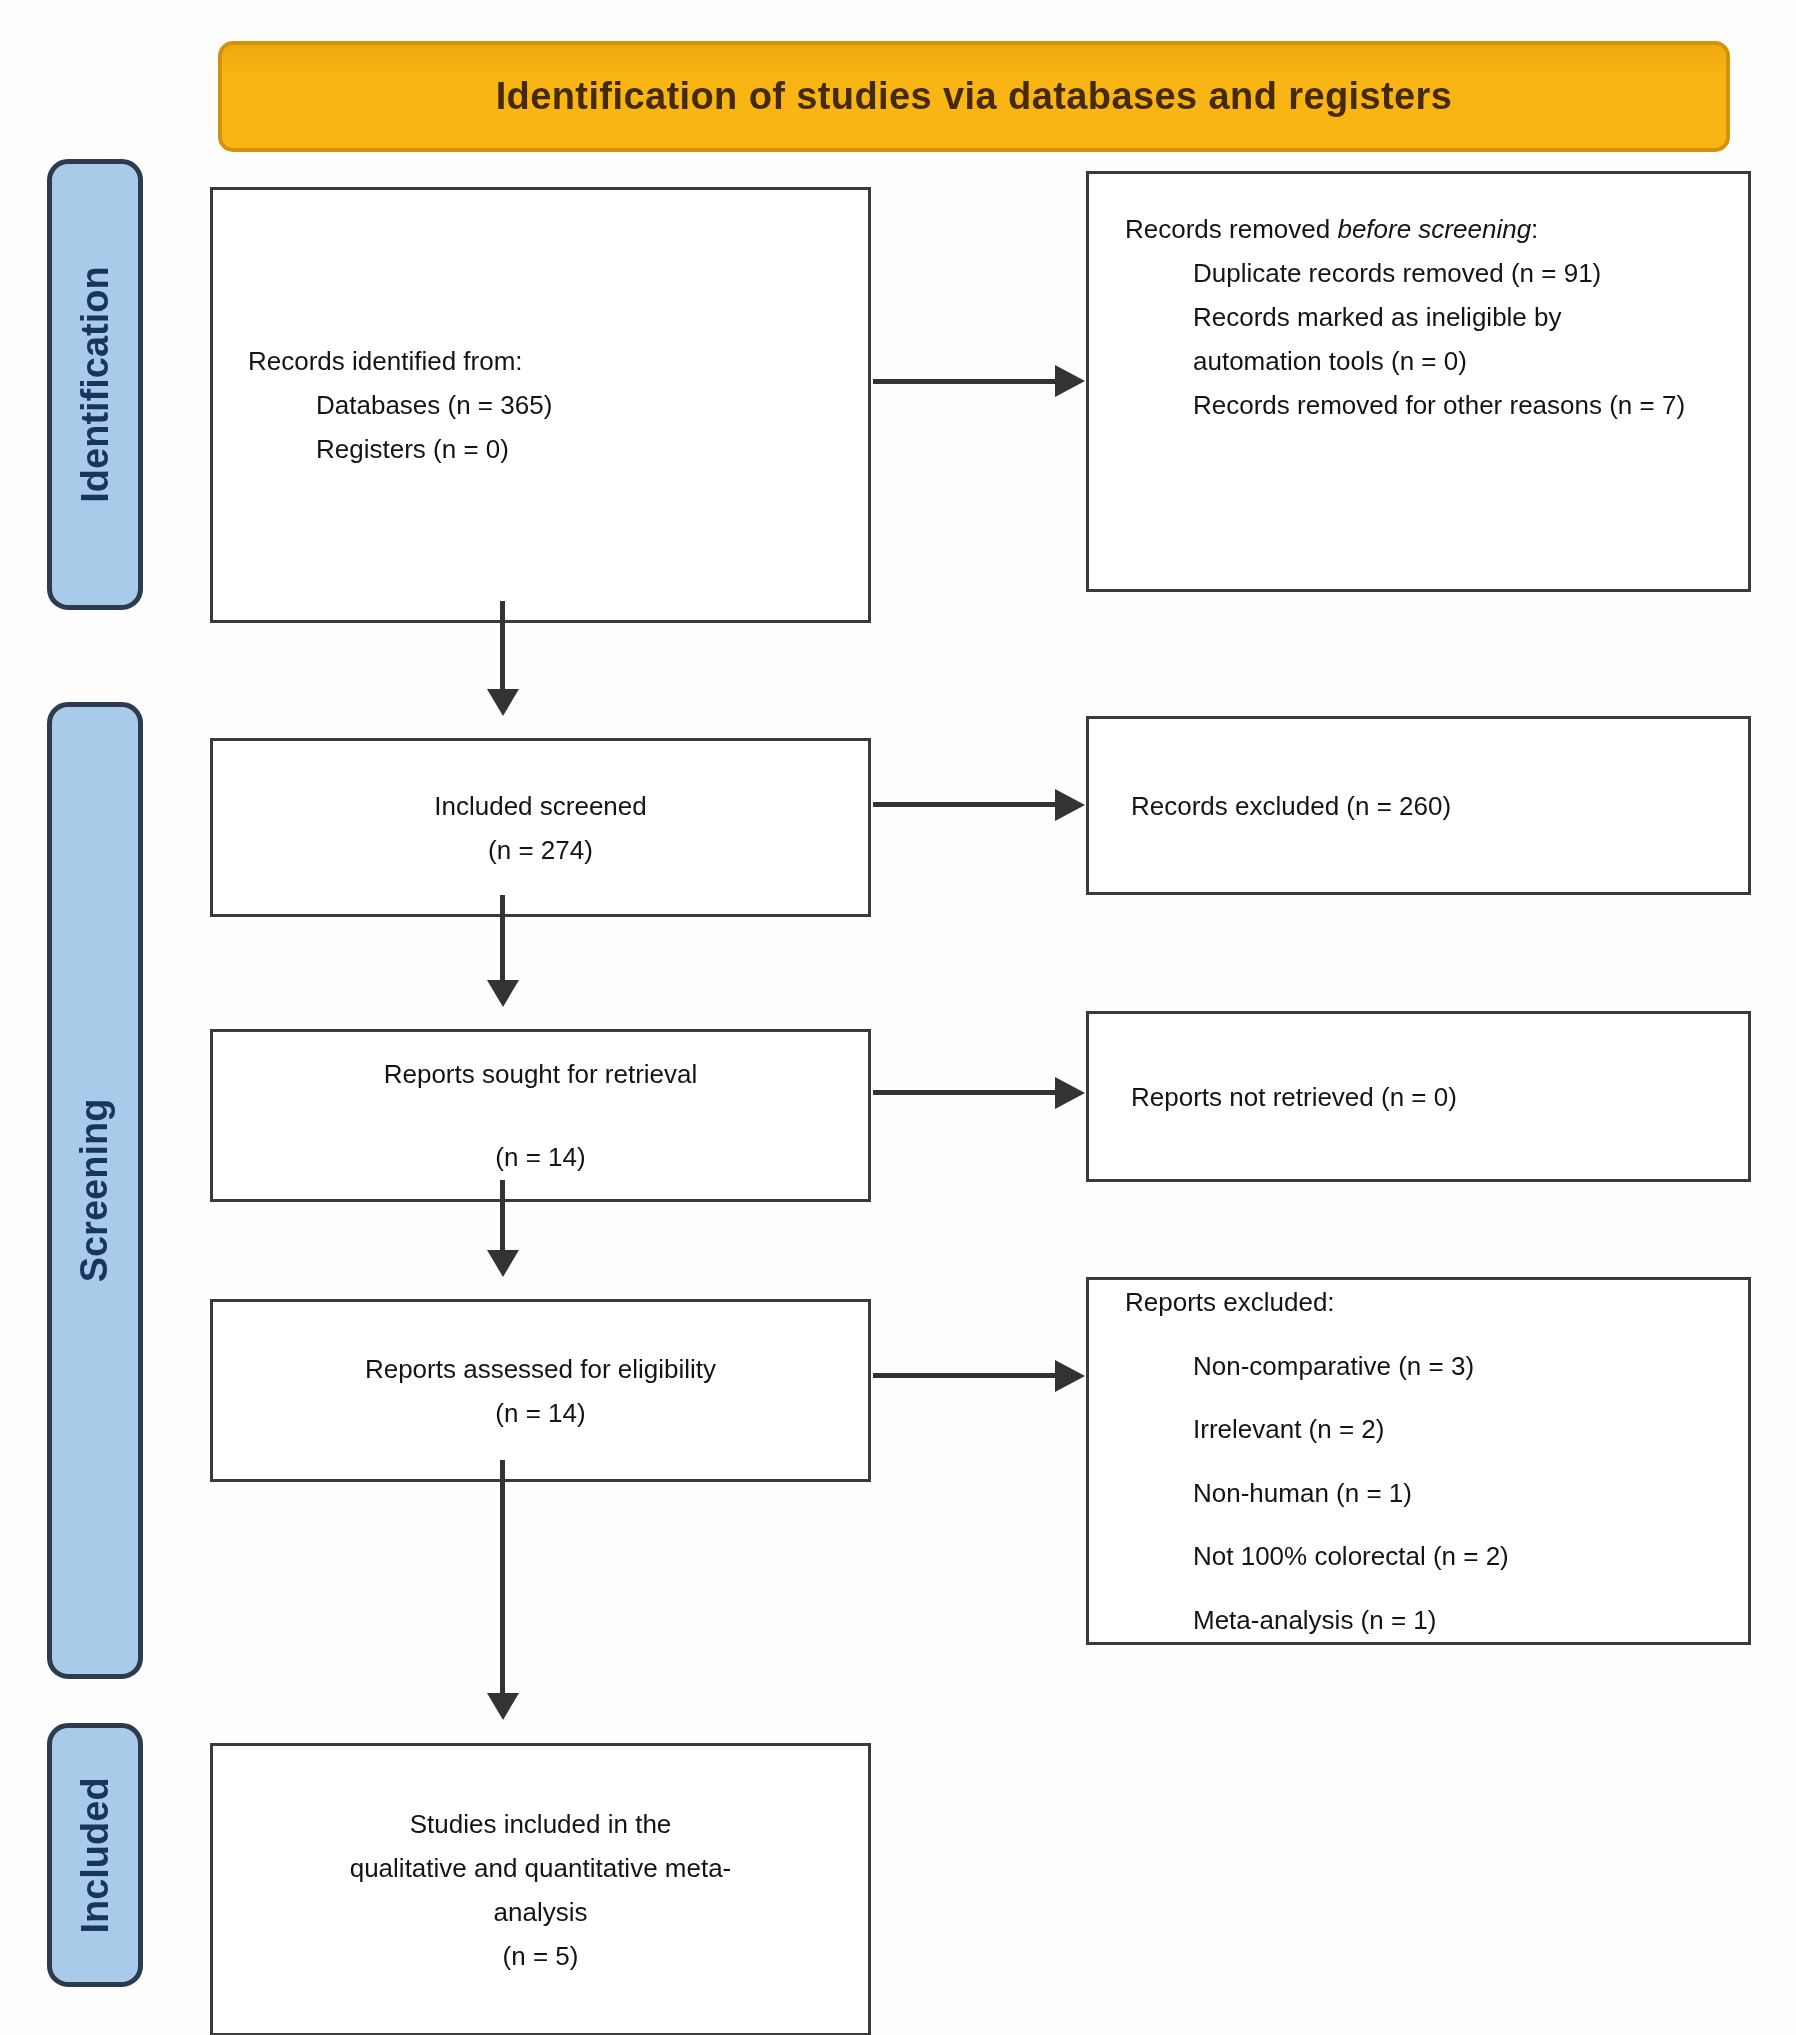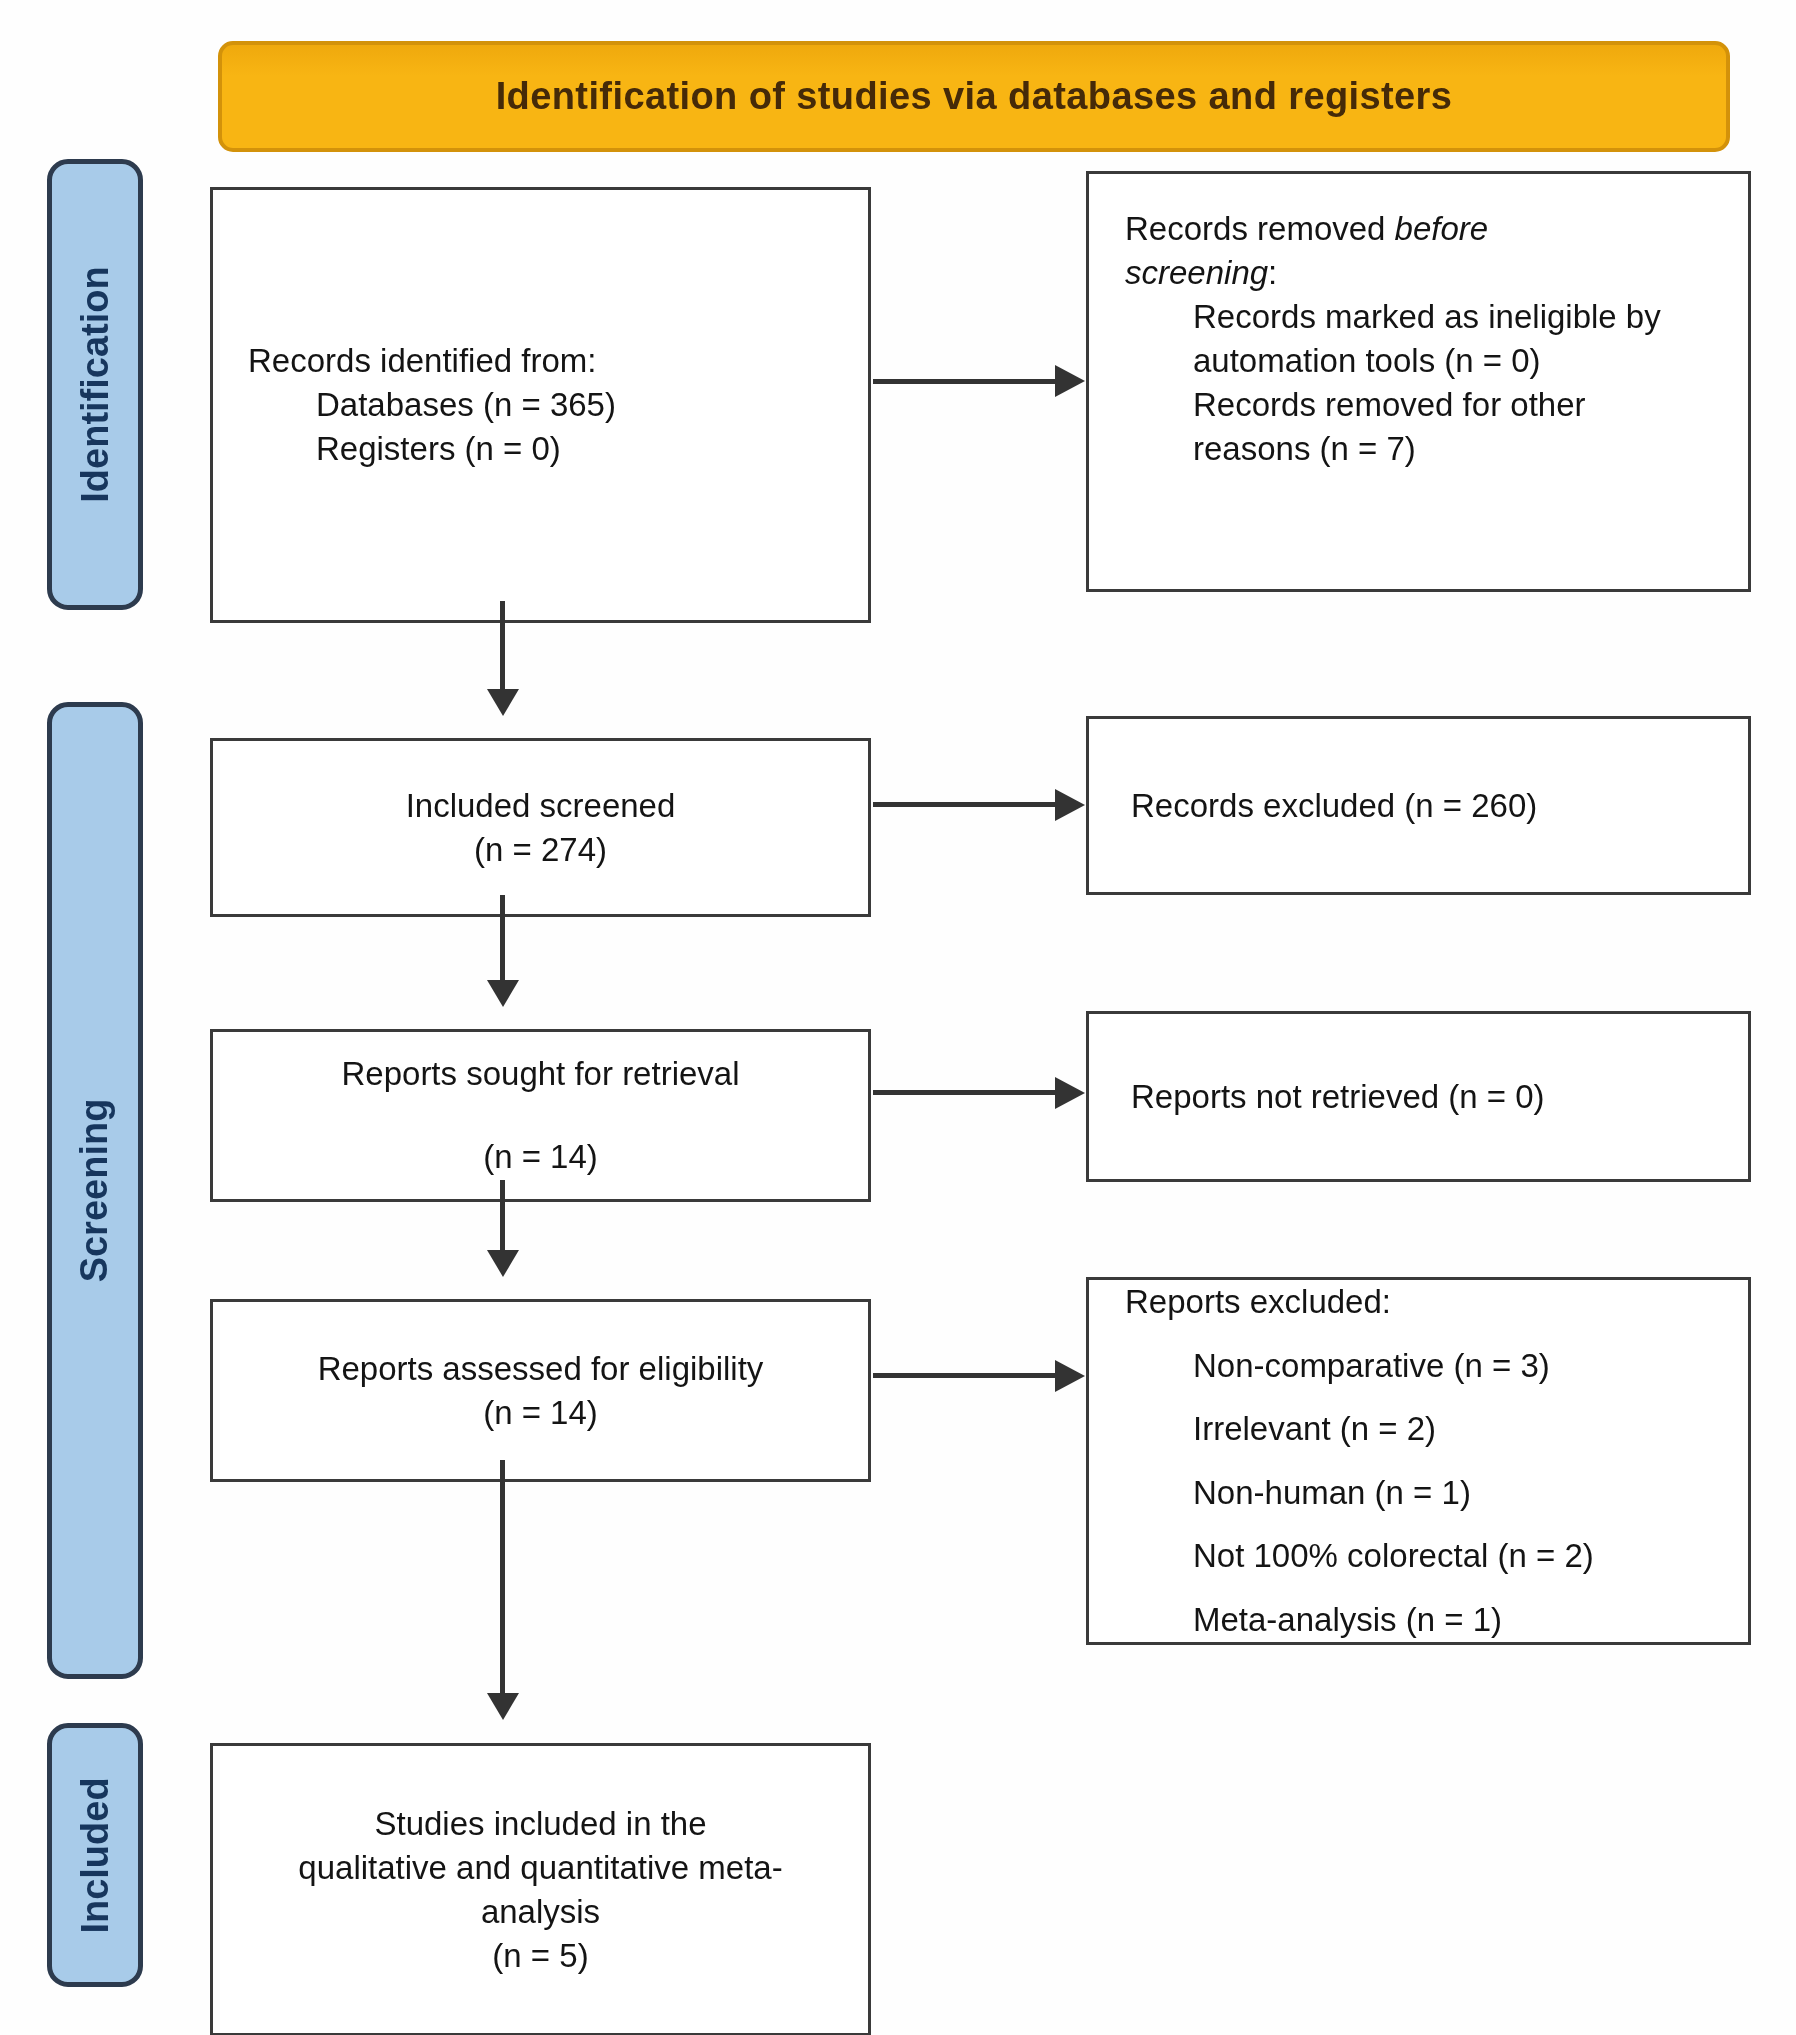--- a/index.html
+++ b/index.html
@@ -61,21 +61,21 @@
   .stage-identification{ top:159px; height:451px; }
   .stage-screening{ top:702px; height:977px; }
   .stage-included{ top:1723px; height:264px; }
 
   
   .fbox{
     position:absolute;
     background:#fff;
     border:3.8px solid var(--box-border);
     color:var(--box-text);
-    font-size:33px;
+    font-size:26px;
     line-height:44px;
     display:flex; flex-direction:column;
   }
   .fbox.center{ align-items:center; justify-content:center; text-align:center; }
   .fbox.leftlist{ justify-content:center; padding-left:35px; padding-right:22.5px; }
   .fbox.toplist{ padding-left:36px; padding-right:22.5px; padding-top:33px; }
   .fbox.midlist{ justify-content:space-between; padding-left:36px; padding-right:22.5px; }
   .fbox .indent{ margin-left:68px; }
   .fbox .itemwrap{ max-width:496px; }
   .fbox .headwrap{ max-width:481px; }
@@ -123,20 +123,21 @@
   </div>
 
   <div class="fbox col1 box-identified leftlist">
     <div>Records identified from:</div>
     <div class="indent">Databases (n = 365)</div>
     <div class="indent">Registers (n = 0)</div>
   </div>
 
   <div class="fbox col2 box-removed toplist">
     <div class="headwrap"><span>Records removed </span><span class="italic">before screening</span><span>:</span></div>
+    <div class="indent itemwrap">Duplicate records removed (n = 91)</div>
     <div class="indent itemwrap">Records marked as ineligible by automation tools (n = 0)</div>
     <div class="indent itemwrap">Records removed for other reasons (n = 7)</div>
   </div>
 
   <div class="fbox col1 box-screened center">
     <div>Included screened</div>
     <div>(n = 274)</div>
   </div>
   <div class="fbox col2 box-rec-excluded single">
     <div>Records excluded (n = 260)</div>

